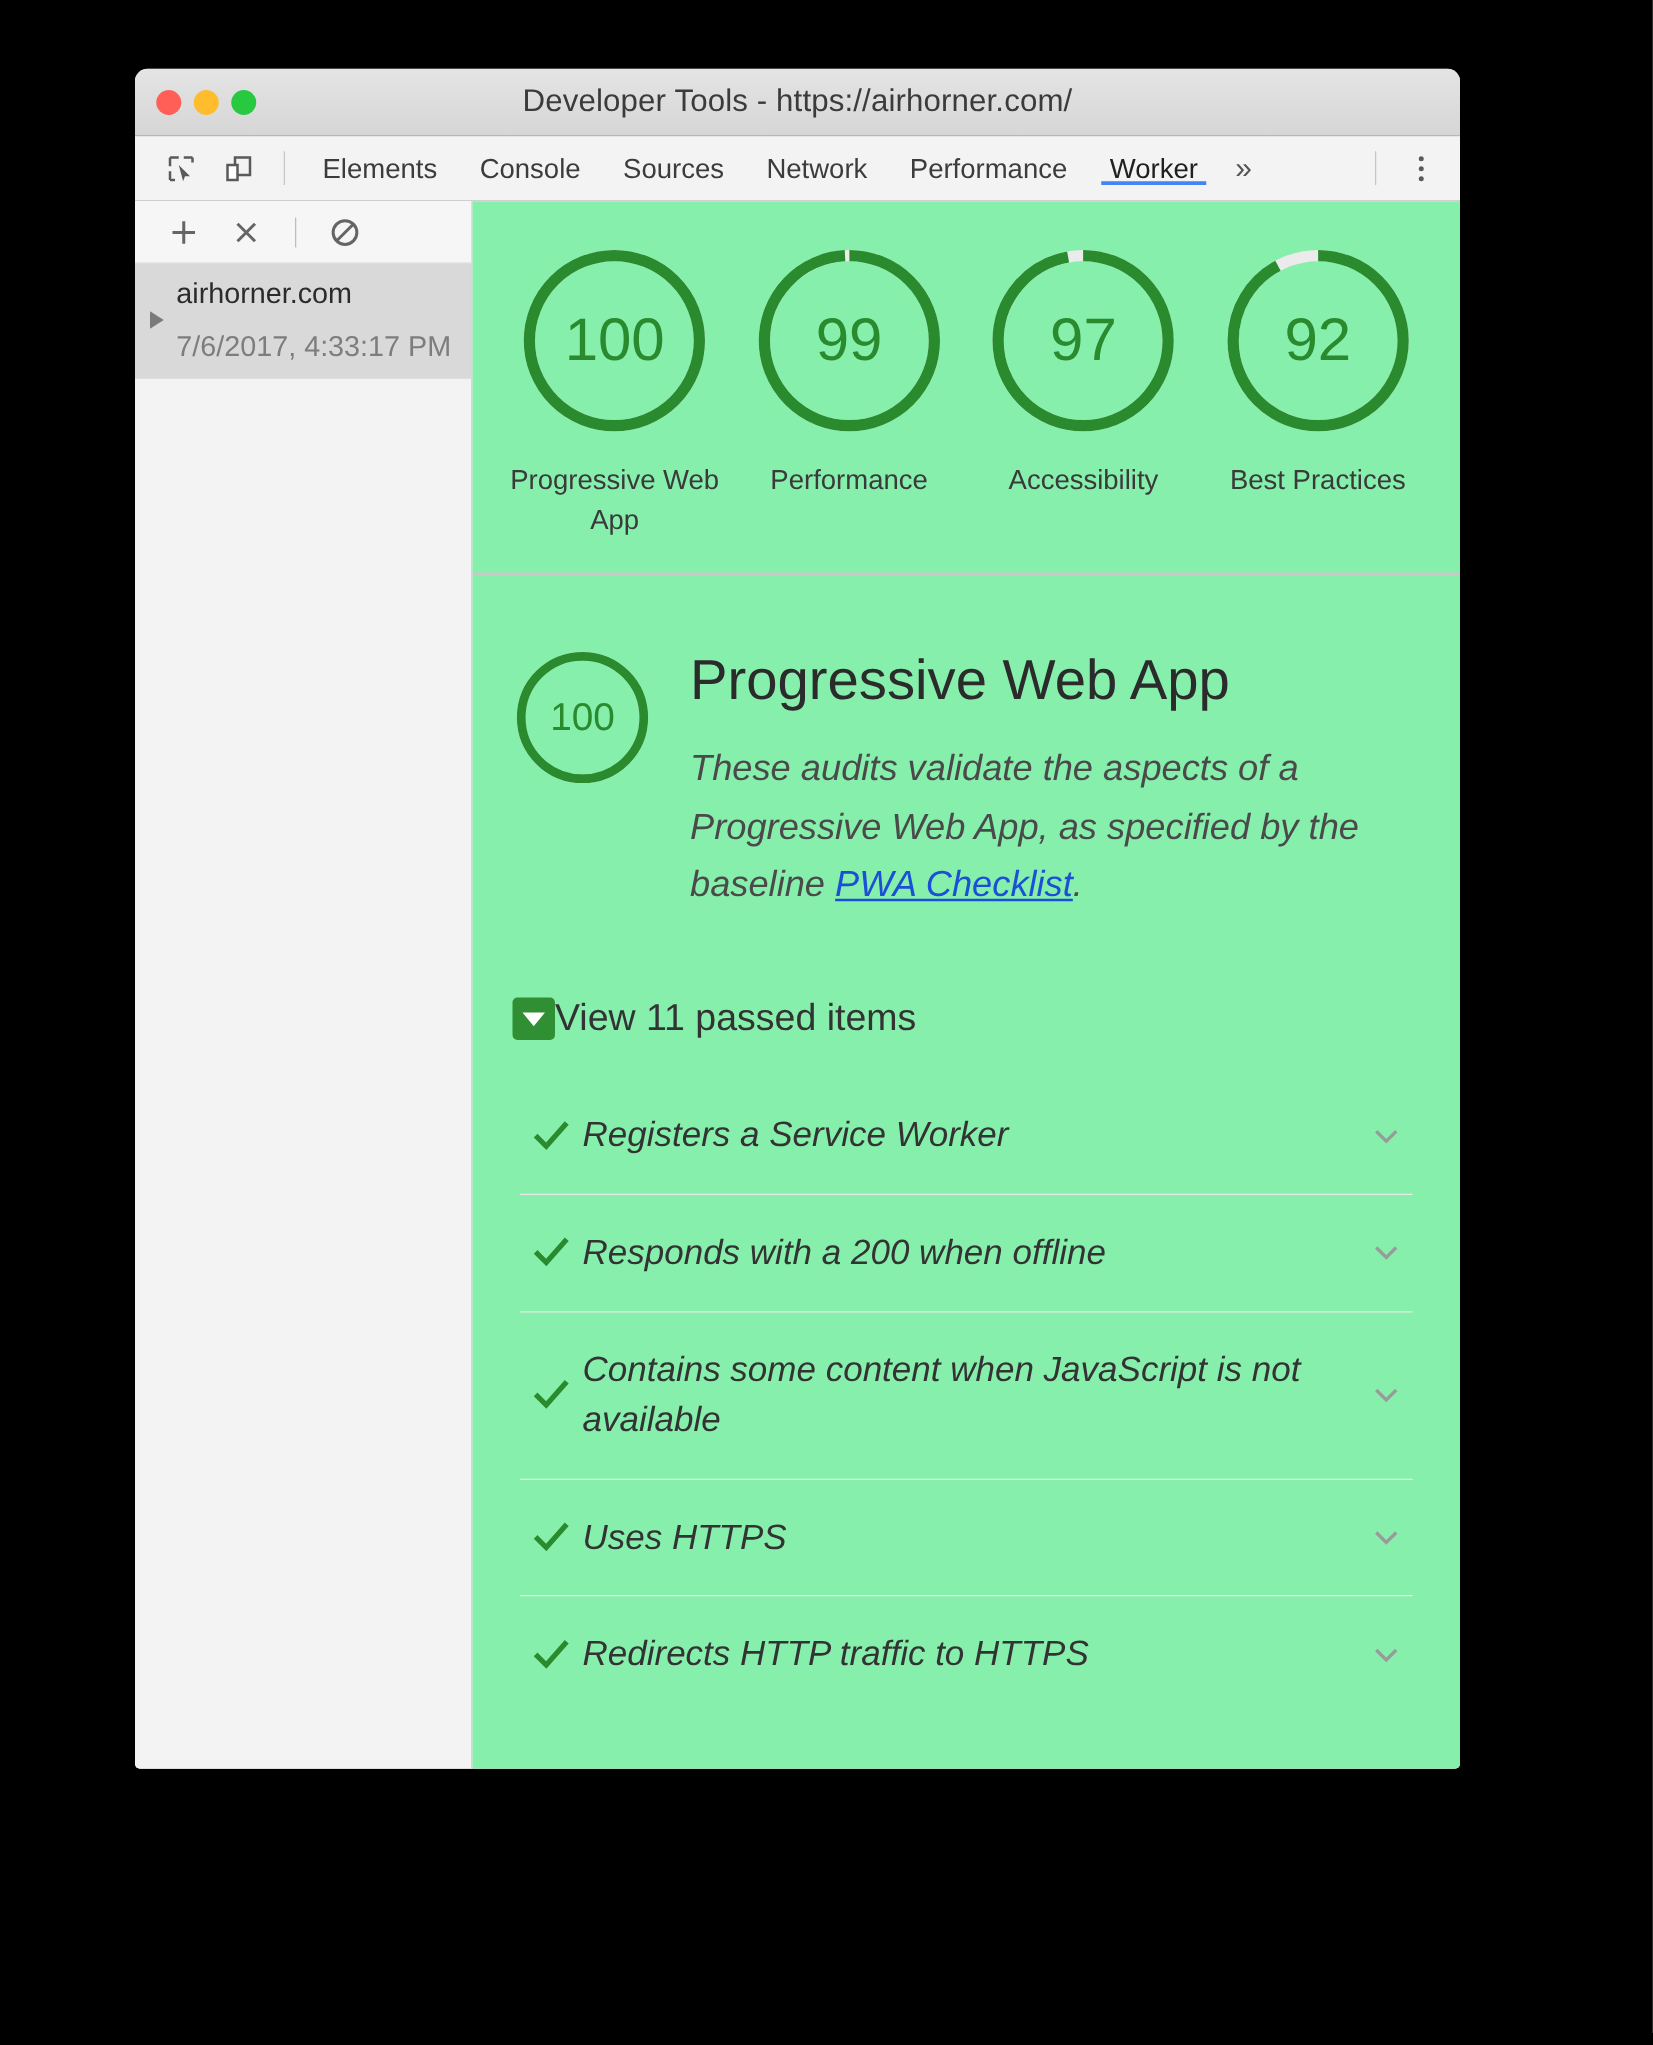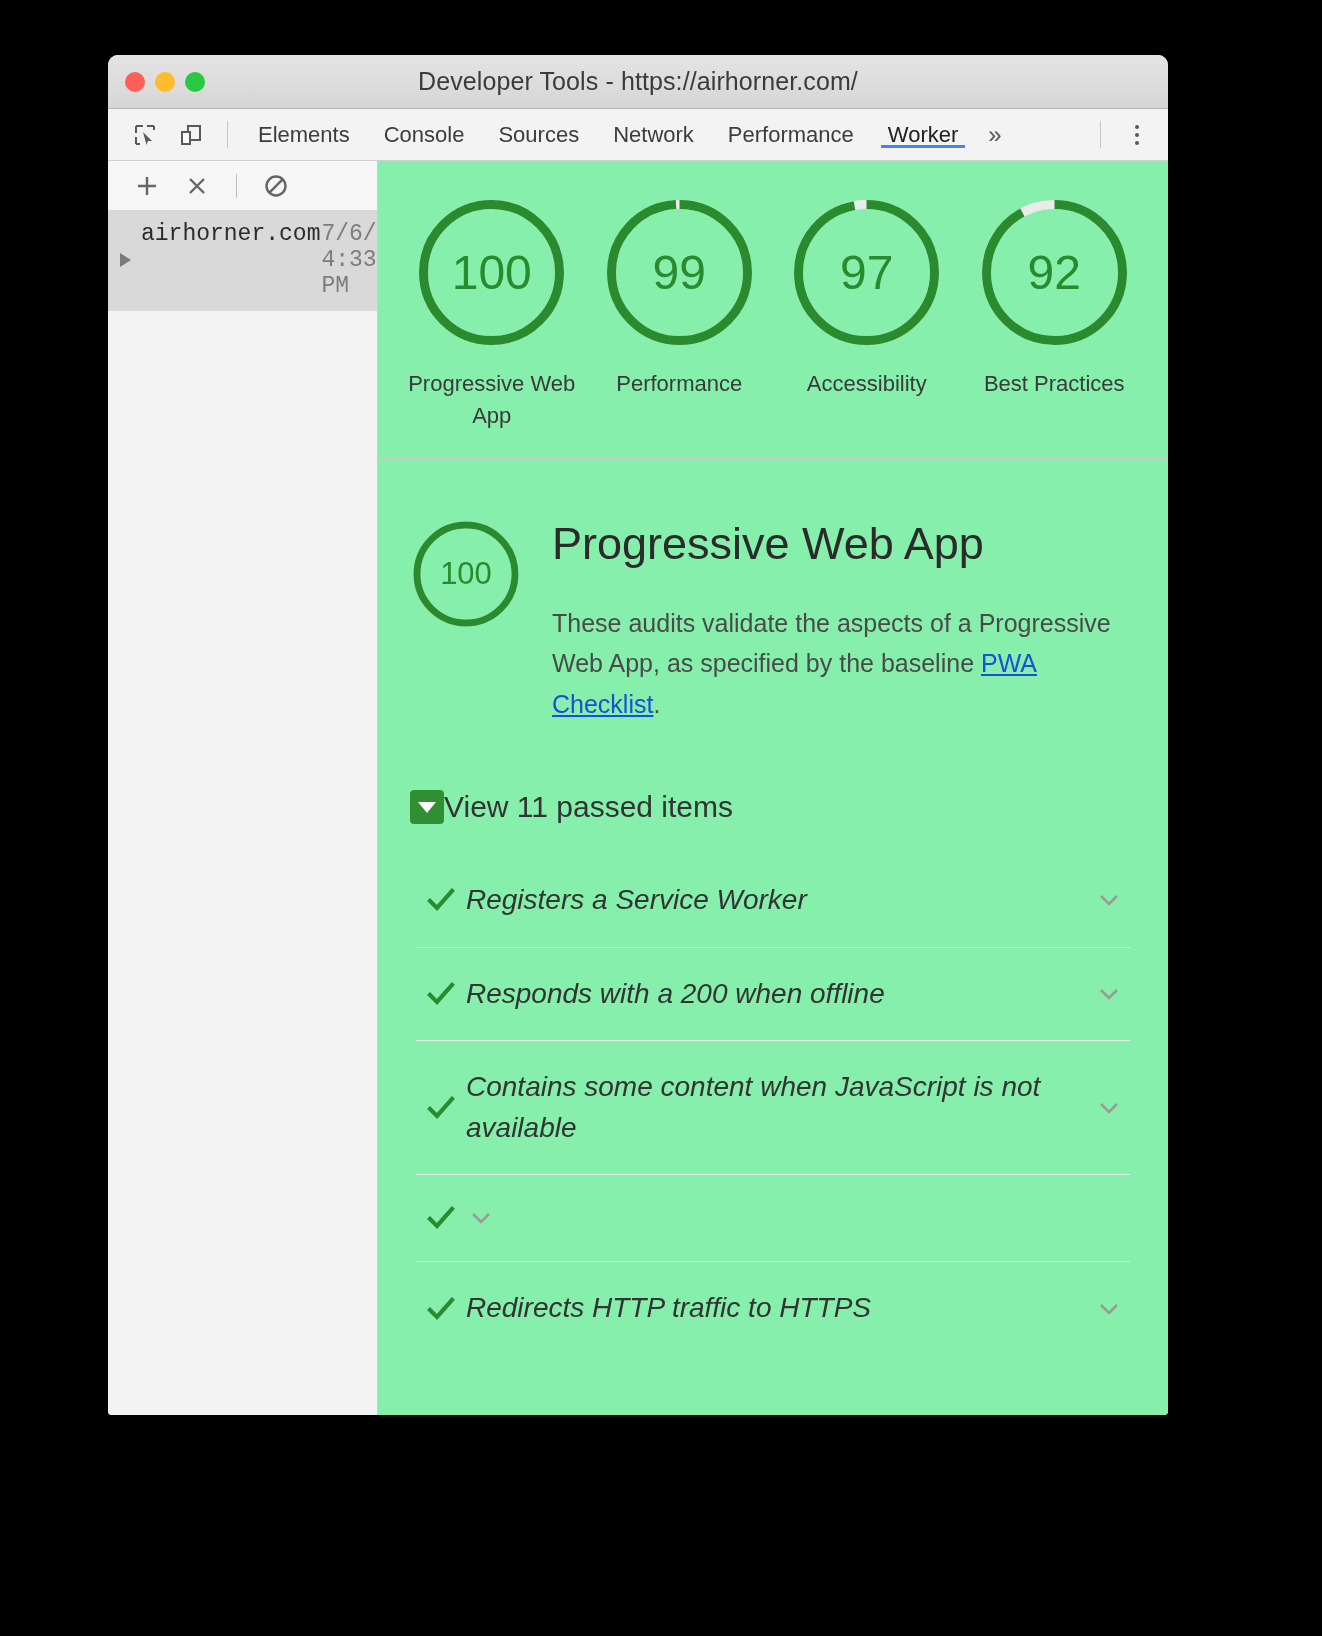--- a/index.html
+++ b/index.html
@@ -96,21 +96,21 @@
     display: flex; align-items: center; gap: 6px;
     background: #d9d9d9; padding: 10px 8px 12px 12px; cursor: pointer;
   }
   .tri {
     width: 0; height: 0; flex: 0 0 auto;
     border-left: 11px solid #7a7a7a;
     border-top: 7px solid transparent;
     border-bottom: 7px solid transparent;
     margin-right: 4px;
   }
-  .report-text { display: flex; flex-direction: row; gap: 1px; font-family: Liberation Mono, monospace; }
+  .report-text { display: flex; flex-direction: column; gap: 16px; }
   .report-host { font-size: 23px; color: #2b2b2b; }
   .report-time { font-size: 23px; color: #7d7d7d; }
 
   
   .main { flex: 1; background: #86efac; display: flex; flex-direction: column; min-width: 0; overflow: hidden; }
 
   
   .gauges {
     flex: 0 0 auto; padding: 34px 20px 26px 20px;
     display: flex; justify-content: space-around; align-items: flex-start;
@@ -131,21 +131,21 @@
   .detail { flex: 1; overflow: hidden; padding: 58px 0 0 0; }
   .cat-head { display: flex; gap: 30px; padding: 0 34px 0 32px; align-items: flex-start; }
   .cat-ring { position: relative; width: 112px; height: 112px; flex: 0 0 112px; }
   .cat-ring svg { display: block; transform: rotate(-90deg); }
   .cat-ring .num {
     position: absolute; inset: 0; display: flex; align-items: center; justify-content: center;
     font-size: 31px; color: #2a8a2e;
   }
   .cat-body { flex: 1; min-width: 0; }
   .cat-title { font-size: 45px; color: #2b2b2b; font-weight: normal; line-height: 1.15; }
-  .cat-desc { margin-top: 33px; font-size: 25px; color: #4a4a4a; line-height: 1.62; max-width: 600px; }
+  .cat-desc { margin-top: 22px; font-size: 29px; color: #4a4a4a; line-height: 1.62; max-width: 600px; font-style: italic; }
   .cat-desc a { color: #1a4fd6; text-decoration: underline; }
 
   .passed-toggle {
     display: flex; align-items: center; 
     margin: 66px 0 0 32px; cursor: pointer; text-align: center;
   }
   .tri-badge {
     width: 34px; height: 34px; border-radius: 4px; background: #2f8f32;
     display: flex; align-items: center; justify-content: center; flex: 0 0 34px;
   }
@@ -367,20 +367,21 @@
                   </svg>
               </span>
             </div>
 
             <div class="audit-row">
               <span class="check">
                 <svg width="30" height="30" viewBox="0 0 30 30">
                     <path d="M4 16l7 7L26 6" fill="none" stroke="#2a8a2e" stroke-width="4.2" stroke-linecap="square"></path>
                   </svg>
               </span>
+              <span class="audit-text">Uses HTTPS</span>
               <span class="chev">
                 <svg width="26" height="26" viewBox="0 0 26 26">
                     <path d="M5 9l8 8 8-8" fill="none" stroke="#9a9a9a" stroke-width="2.6"></path>
                   </svg>
               </span>
             </div>
 
             <div class="audit-row">
               <span class="check">
                 <svg width="30" height="30" viewBox="0 0 30 30">

